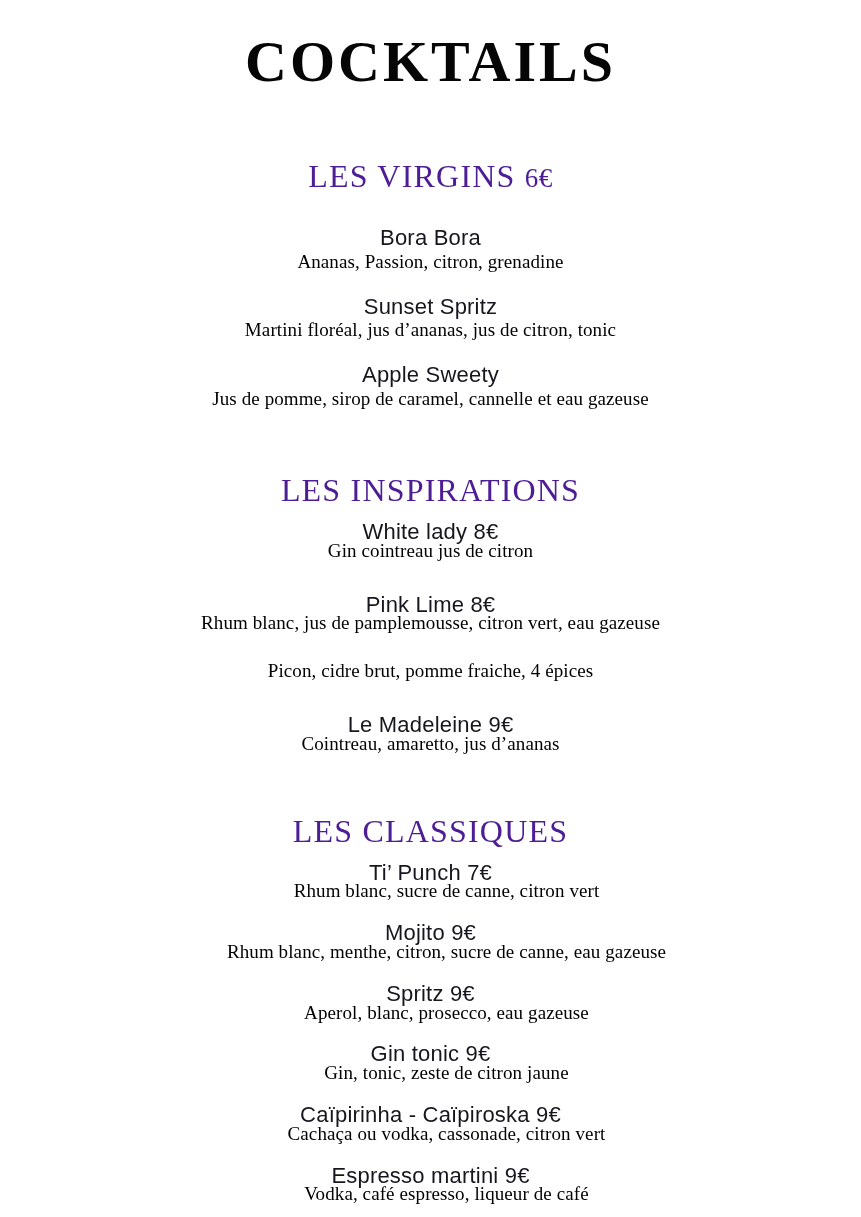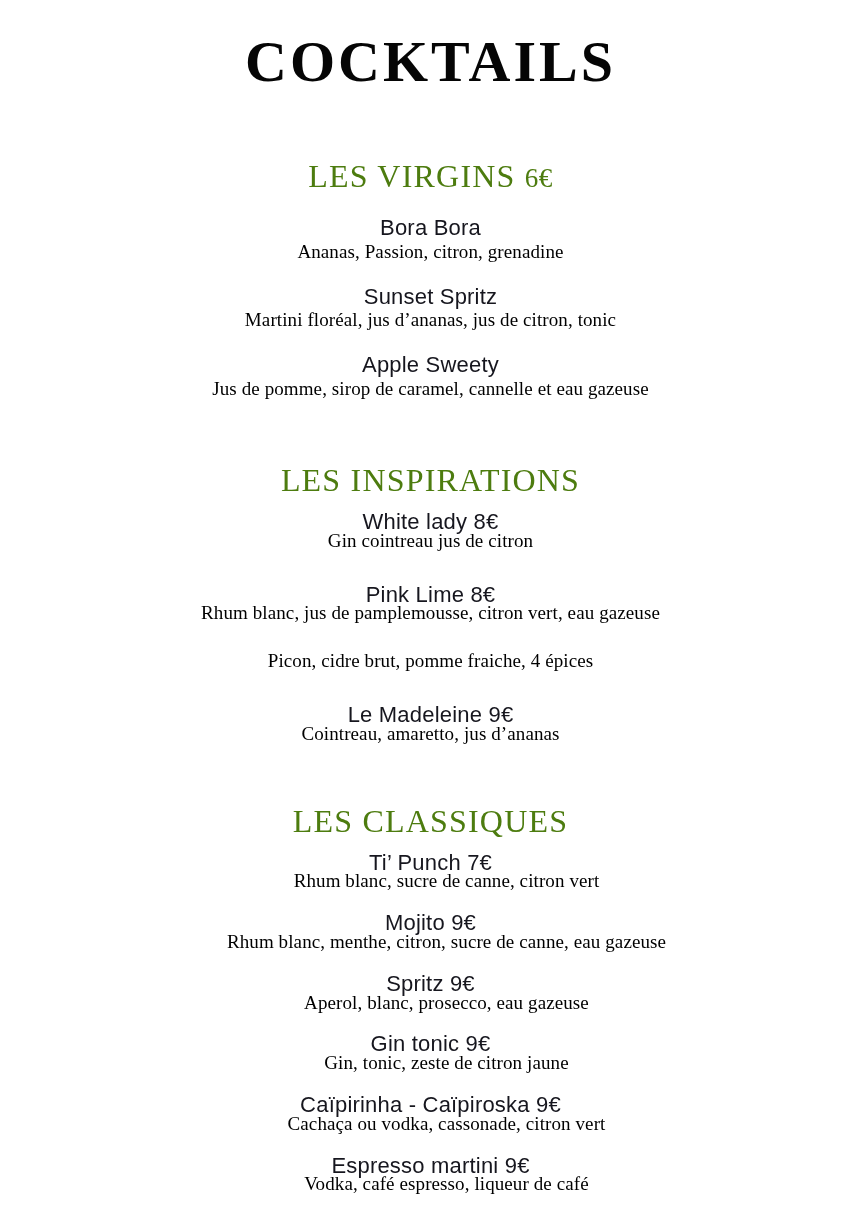--- a/index.html
+++ b/index.html
@@ -38,21 +38,21 @@
 
   
   .section {
     text-align: center;
   }
   .section-header {
     font-family: "Liberation Serif", "DejaVu Serif", serif;
     font-weight: normal;
     font-size: 32px;
     letter-spacing: 1.2px;
-    color: #4d7c0f;
+    color: #4c1d95;
     margin: 0;
     line-height: 1.1;
   }
   .section-header .section-price {
     font-size: 27px;
     letter-spacing: 0.5px;
   }
 
   
   .section-virgins       { margin-top: 66px; }
@@ -76,21 +76,21 @@
     font-family: "Liberation Serif", "DejaVu Serif", serif;
     font-weight: normal;
     font-size: 19px;
     color: #000000;
     line-height: 1.05;
     letter-spacing: 0.1px;
     white-space: nowrap;
   }
 
   
-  .section-virgins .items { margin-top: 22px; }
+  .section-virgins .items { margin-top: 32px; }
   .section-virgins .item + .item { margin-top: 23px; }
   .section-virgins .item-desc { margin-top: 1px; }
 
   
   .section-inspirations .items { margin-top: 12px; }
   .section-inspirations .item + .item { margin-top: 32px; }
   .section-inspirations .item-desc { margin-top: -4px; }
 
   
   .section-classiques .items { margin-top: 12px; }

